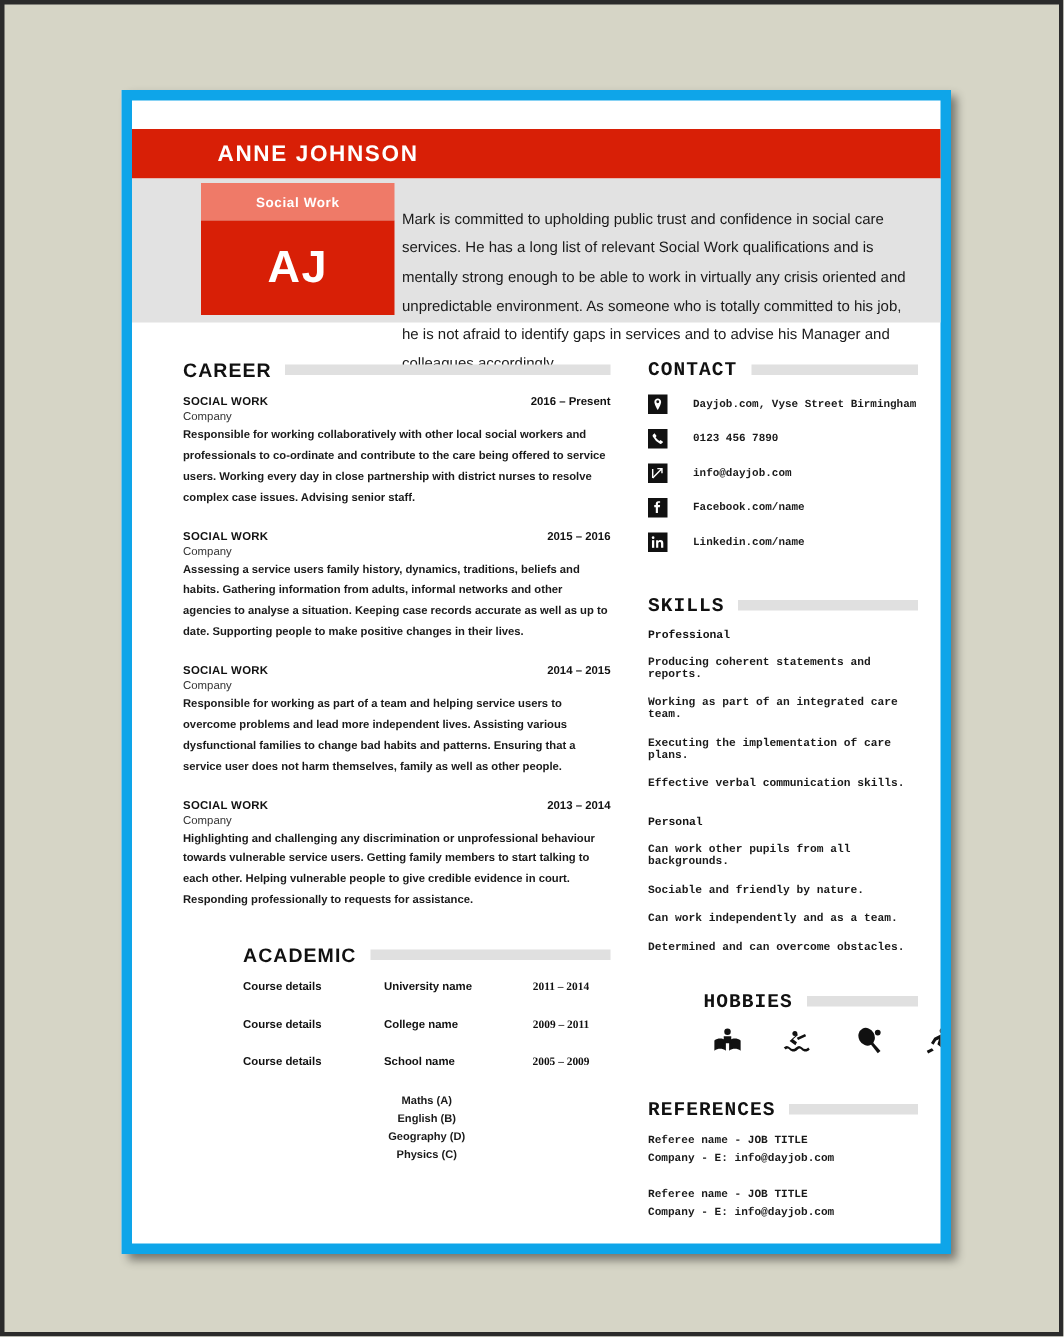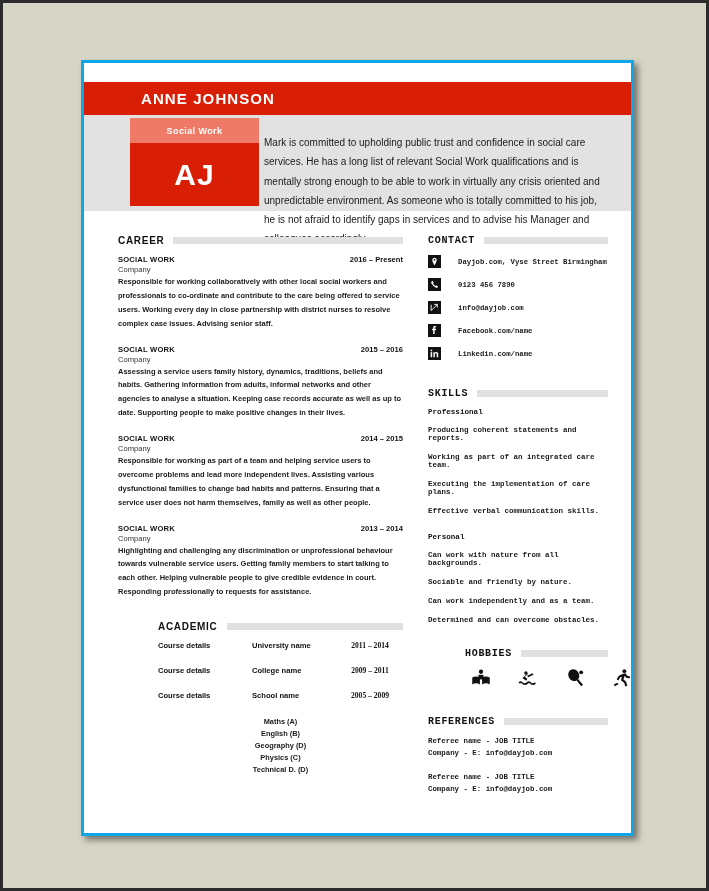--- a/index.html
+++ b/index.html
@@ -26,21 +26,21 @@
   }
 
   
   .page-sheet {
     position: absolute;
     left: 78px;
     top: 57px;
     width: 553px;
     height: 776px;
     background: #ffffff;
-    border: 3px solid #0ea5e9;
+    border: 7px solid #0ea5e9;
     box-shadow: 4px 4px 6px rgba(0,0,0,0.45);
     overflow: hidden;
   }
 
   
   .name-band {
     position: absolute;
     left: 0; top: 19px;
     width: 553px; height: 33px;
     background: #d81f06;
@@ -112,21 +112,21 @@
     font-family: Liberation Mono, monospace;
   }
 
   
   .section-head {
     display: flex;
     align-items: center;
     margin-bottom: 9px;
   }
   .section-head .sec-title {
-    font-size: 10px;
+    font-size: 13px;
     font-weight: bold;
     color: #111111;
     letter-spacing: 0.7px;
     white-space: nowrap;
     padding-right: 9px;
   }
   .section-head .sec-rule {
     flex: 1;
     height: 7px;
     background: #e0e0e0;
@@ -337,21 +337,20 @@
           <span class="edu-course">Course details</span>
           <span class="edu-place">School name</span>
           <span class="edu-years">2005 – 2009</span>
         </div>
 
         <div class="grades-list">
           <div>Maths (A)</div>
           <div>English (B)</div>
           <div>Geography (D)</div>
           <div>Physics (C)</div>
-          <div>Technical D. (D)</div>
         </div>
       </div>
 
     </div>
 
     <div class="column-right">
 
       <div class="contact-section">
         <div class="section-head">
           <span class="sec-title">CONTACT</span>
@@ -415,21 +414,21 @@
 
         <div class="skill-group-label">Professional</div>
         <div class="skill-item">Producing coherent statements and reports.</div>
         <div class="skill-item">Working as part of an integrated care team.</div>
         <div class="skill-item">Executing the implementation of care plans.</div>
         <div class="skill-item">Effective verbal communication skills.</div>
 
         <div class="skill-group-spacer"></div>
 
         <div class="skill-group-label">Personal</div>
-        <div class="skill-item">Can work with nature from all backgrounds.</div>
+        <div class="skill-item">Can work other pupils from all backgrounds.</div>
         <div class="skill-item">Sociable and friendly by nature.</div>
         <div class="skill-item">Can work independently and as a team.</div>
         <div class="skill-item">Determined and can overcome obstacles.</div>
       </div>
 
       <div class="hobbies-section">
         <div class="section-head">
           <span class="sec-title">HOBBIES</span>
           <span class="sec-rule"></span>
         </div>

